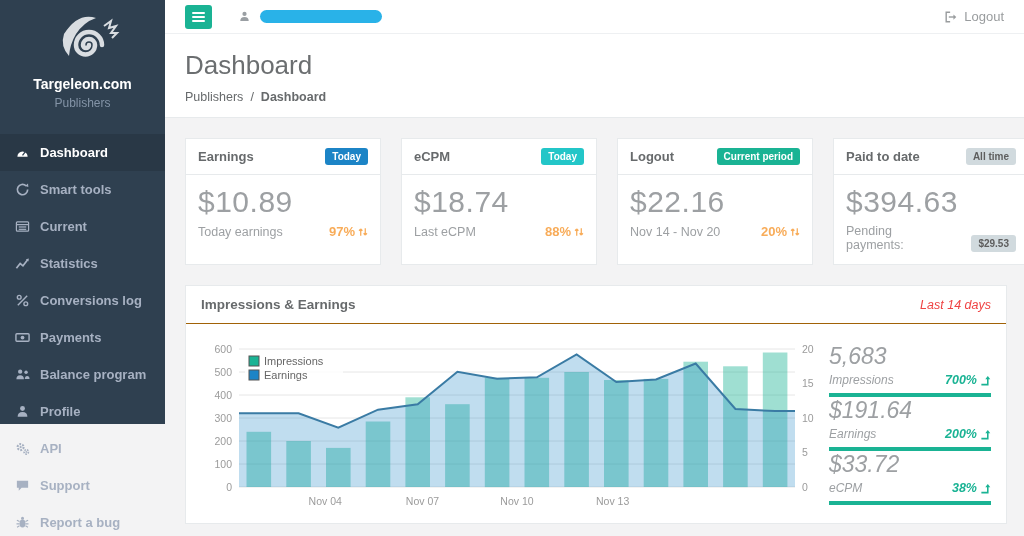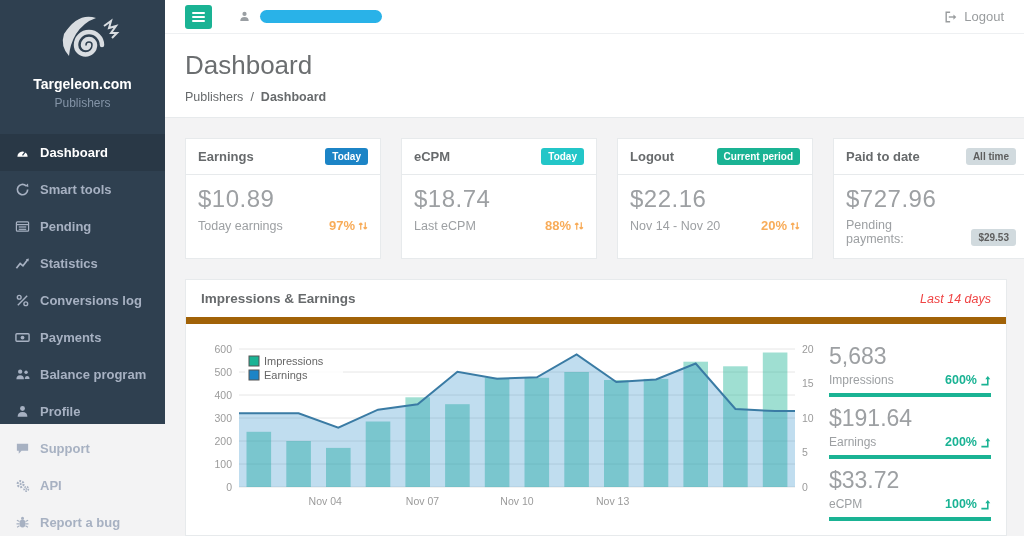--- a/index.html
+++ b/index.html
@@ -39,35 +39,35 @@
   .cards-row { display:flex; gap:20px; }
   .card { width:196px; flex:none; background:#fff; border:1px solid #e7eaec; }
   .card-head { display:flex; justify-content:space-between; align-items:center; padding:9px 12px; border-bottom:1px solid #e7eaec; }
   .card-title { font-size:13px; font-weight:bold; color:#676a6c; }
   .badge { font-size:10px; font-weight:bold; color:#fff; padding:3px 7px; border-radius:3px; white-space:nowrap; }
   .badge-blue { background:#1c84c6; }
   .badge-teal { background:#23c6c8; }
   .badge-green { background:#1ab394; }
   .badge-gray { background:#d1dade; color:#5e5e5e; }
   .card-body { padding:10px 12px 12px; }
-  .card-value { font-size:24px; color:#9da0a3; letter-spacing:.5px; }
+  .card-value { font-size:30px; color:#9da0a3; letter-spacing:.5px; }
   .card-foot { display:flex; justify-content:space-between; align-items:flex-end; margin-top:5px;gap:32px; }
   .card-sub { font-size:12.5px; color:#9da0a3; }
   .pct-orange { color:#f8ac59; font-weight:bold; font-size:13px; display:flex; align-items:center; gap:3px; }
   .pct-orange svg { width:10px; height:12px; }
   
   .panel { margin-top:20px; background:#fff; border:1px solid #e7eaec; }
-  .panel-head { display:flex; justify-content:space-between; align-items:center; padding:11px 15px; border-bottom:7px solid #a16207; }
+  .panel-head { display:flex; justify-content:space-between; align-items:center; padding:11px 15px; border-bottom:1px solid #a16207; }
   .panel-title { font-size:13.5px; font-weight:bold; color:#676a6c; }
   .panel-range { font-size:12.5px; color:#ef4444;font-style:italic; }
   .panel-body { display:flex; padding:13px 15px 6px; }
   .chart-wrap { flex:none; }
   .chart-wrap svg text { font-family:"Liberation Sans", sans-serif; }
   .side-stats { width:178px; margin-left:auto; padding-top:6px; }
-  .stat { margin-bottom:8px; }
+  .stat { margin-bottom:0;font-style:italic; }
   .stat-value { font-size:23px; color:#9da0a3; }
   .stat-row { display:flex; justify-content:space-between; align-items:center; margin-top:3px; }
   .stat-label { font-size:12px; color:#9da0a3; }
   .pct-green { color:#1ab394; font-weight:bold; font-size:12.5px; display:flex; align-items:center; gap:3px; }
   .pct-green svg { width:11px; height:11px; }
   .stat-bar { height:4px; background:#1ab394; margin-top:6px; }
 </style>
 </head>
 <body>
 
@@ -98,21 +98,21 @@
     </div>
     <div class="nav-item">
       <svg viewBox="0 0 16 16">
           <g fill="none" stroke="currentColor" stroke-width="1.3">
             <rect x="1.5" y="3" width="13" height="10" rx="1"></rect>
             <line x1="1.5" y1="6" x2="14.5" y2="6"></line>
             <line x1="4" y1="8.5" x2="12" y2="8.5"></line>
             <line x1="4" y1="11" x2="12" y2="11"></line>
           </g>
         </svg>
-      <span>Pending</span>
+      <span>Current</span>
     </div>
     <div class="nav-item">
       <svg viewBox="0 0 16 16">
           <path d="M1.5 13 L5.5 8 L8.5 10.5 L13.5 4" fill="none" stroke="currentColor" stroke-width="1.8"></path>
           <path d="M14.8 2.6 L11.6 3.4 L14.2 5.8 z" fill="currentColor"></path>
         </svg>
       <span>Statistics</span>
     </div>
     <div class="nav-item">
       <svg viewBox="0 0 16 16">
@@ -142,32 +142,32 @@
     </div>
     <div class="nav-item">
       <svg viewBox="0 0 16 16">
           <circle cx="8" cy="4.8" r="2.6" fill="currentColor"></circle>
           <path d="M2.8 13.5 q0 -5 5.2 -5 q5.2 0 5.2 5 z" fill="currentColor"></path>
         </svg>
       <span>Profile</span>
     </div>
     <div class="nav-item">
       <svg viewBox="0 0 16 16">
-          <path d="M2 3 h12 v7.5 h-7 l-3 3 v-3 h-2 z" fill="currentColor"></path>
-        </svg>
-      <span>Support</span>
-    </div>
-    <div class="nav-item">
-      <svg viewBox="0 0 16 16">
           <circle cx="6" cy="6.5" r="3.2" fill="none" stroke="currentColor" stroke-width="2.2" stroke-dasharray="2 1.3"></circle>
           <circle cx="6" cy="6.5" r="1.2" fill="currentColor"></circle>
           <circle cx="12" cy="11.6" r="2.3" fill="none" stroke="currentColor" stroke-width="1.8" stroke-dasharray="1.6 1"></circle>
           <circle cx="12" cy="11.6" r=".9" fill="currentColor"></circle>
         </svg>
       <span>API</span>
+    </div>
+    <div class="nav-item">
+      <svg viewBox="0 0 16 16">
+          <path d="M2 3 h12 v7.5 h-7 l-3 3 v-3 h-2 z" fill="currentColor"></path>
+        </svg>
+      <span>Support</span>
     </div>
     <div class="nav-item">
       <svg viewBox="0 0 16 16">
           <ellipse cx="8" cy="9" rx="3.2" ry="4.2" fill="currentColor"></ellipse>
           <circle cx="8" cy="3.4" r="1.6" fill="currentColor"></circle>
           <path d="M4.8 7 L2 5.5 M4.8 9.5 H1.6 M4.8 11.5 L2.2 13 M11.2 7 L14 5.5 M11.2 9.5 H14.4 M11.2 11.5 L13.8 13" stroke="currentColor" stroke-width="1.2" fill="none"></path>
         </svg>
       <span>Report a bug</span>
     </div>
   </div>
@@ -267,21 +267,21 @@
           </div>
         </div>
       </div>
 
       <div class="card">
         <div class="card-head">
           <span class="card-title">Paid to date</span>
           <span class="badge badge-gray">All time</span>
         </div>
         <div class="card-body">
-          <div class="card-value">$727.96</div>
+          <div class="card-value">$394.63</div>
           <div class="card-foot">
             <span class="card-sub">Pending payments:</span>
             <span class="badge badge-gray">$29.53</span>
           </div>
         </div>
       </div>
 
     </div>
 
     <div class="panel">
@@ -336,21 +336,21 @@
               <rect x="48" y="33" width="10" height="10" fill="#1c84c6" stroke="#555" stroke-width="1"></rect>
               <text x="63" y="42" fill="#666" font-size="11">Earnings</text>
             </svg></div>
         <div class="side-stats">
 
           <div class="stat">
             <div class="stat-value">5,683</div>
             <div class="stat-row">
               <span class="stat-label">Impressions</span>
               <span class="pct-green">
-                <span>600%</span>
+                <span>700%</span>
                 <svg viewBox="0 0 12 12">
                     <path d="M1.5 10.5 H8.5 V4" fill="none" stroke="currentColor" stroke-width="1.7"></path>
                     <path d="M5.8 4.5 L8.5 1.1 L11.2 4.5 z" fill="currentColor"></path>
                   </svg>
               </span>
             </div>
             <div class="stat-bar"></div>
           </div>
 
           <div class="stat">
@@ -366,21 +366,21 @@
               </span>
             </div>
             <div class="stat-bar"></div>
           </div>
 
           <div class="stat">
             <div class="stat-value">$33.72</div>
             <div class="stat-row">
               <span class="stat-label">eCPM</span>
               <span class="pct-green">
-                <span>100%</span>
+                <span>38%</span>
                 <svg viewBox="0 0 12 12">
                     <path d="M1.5 10.5 H8.5 V4" fill="none" stroke="currentColor" stroke-width="1.7"></path>
                     <path d="M5.8 4.5 L8.5 1.1 L11.2 4.5 z" fill="currentColor"></path>
                   </svg>
               </span>
             </div>
             <div class="stat-bar"></div>
           </div>
 
         </div>

